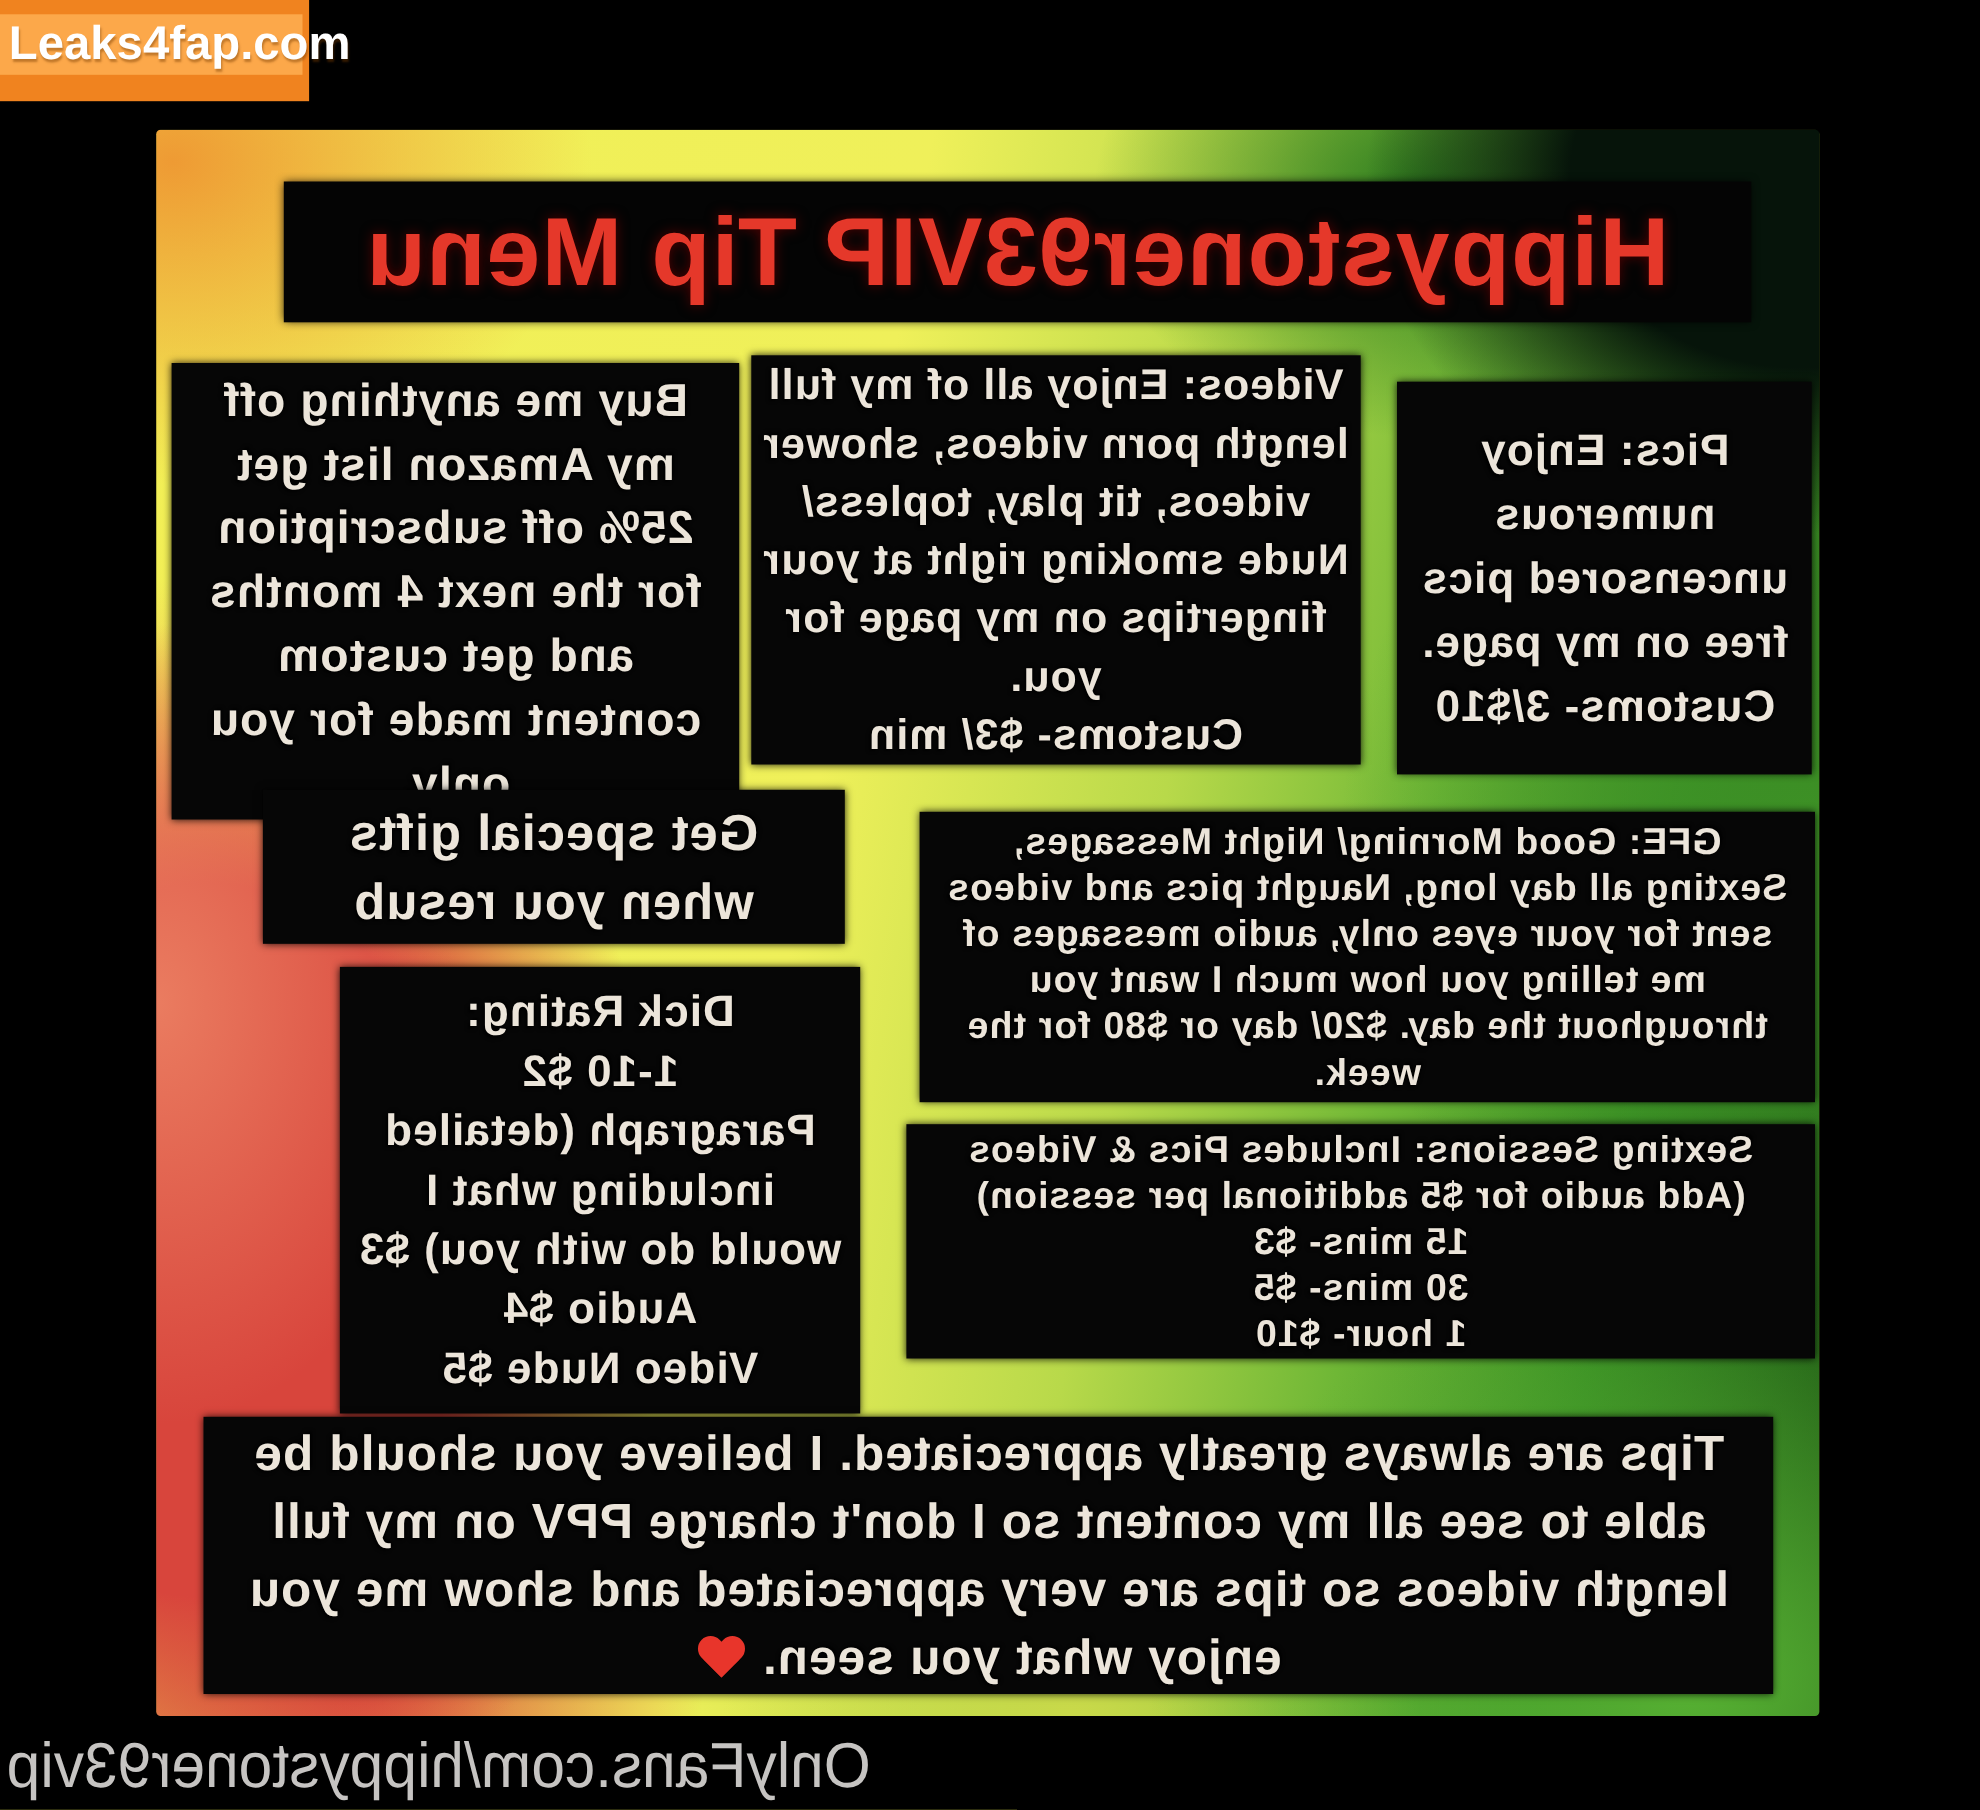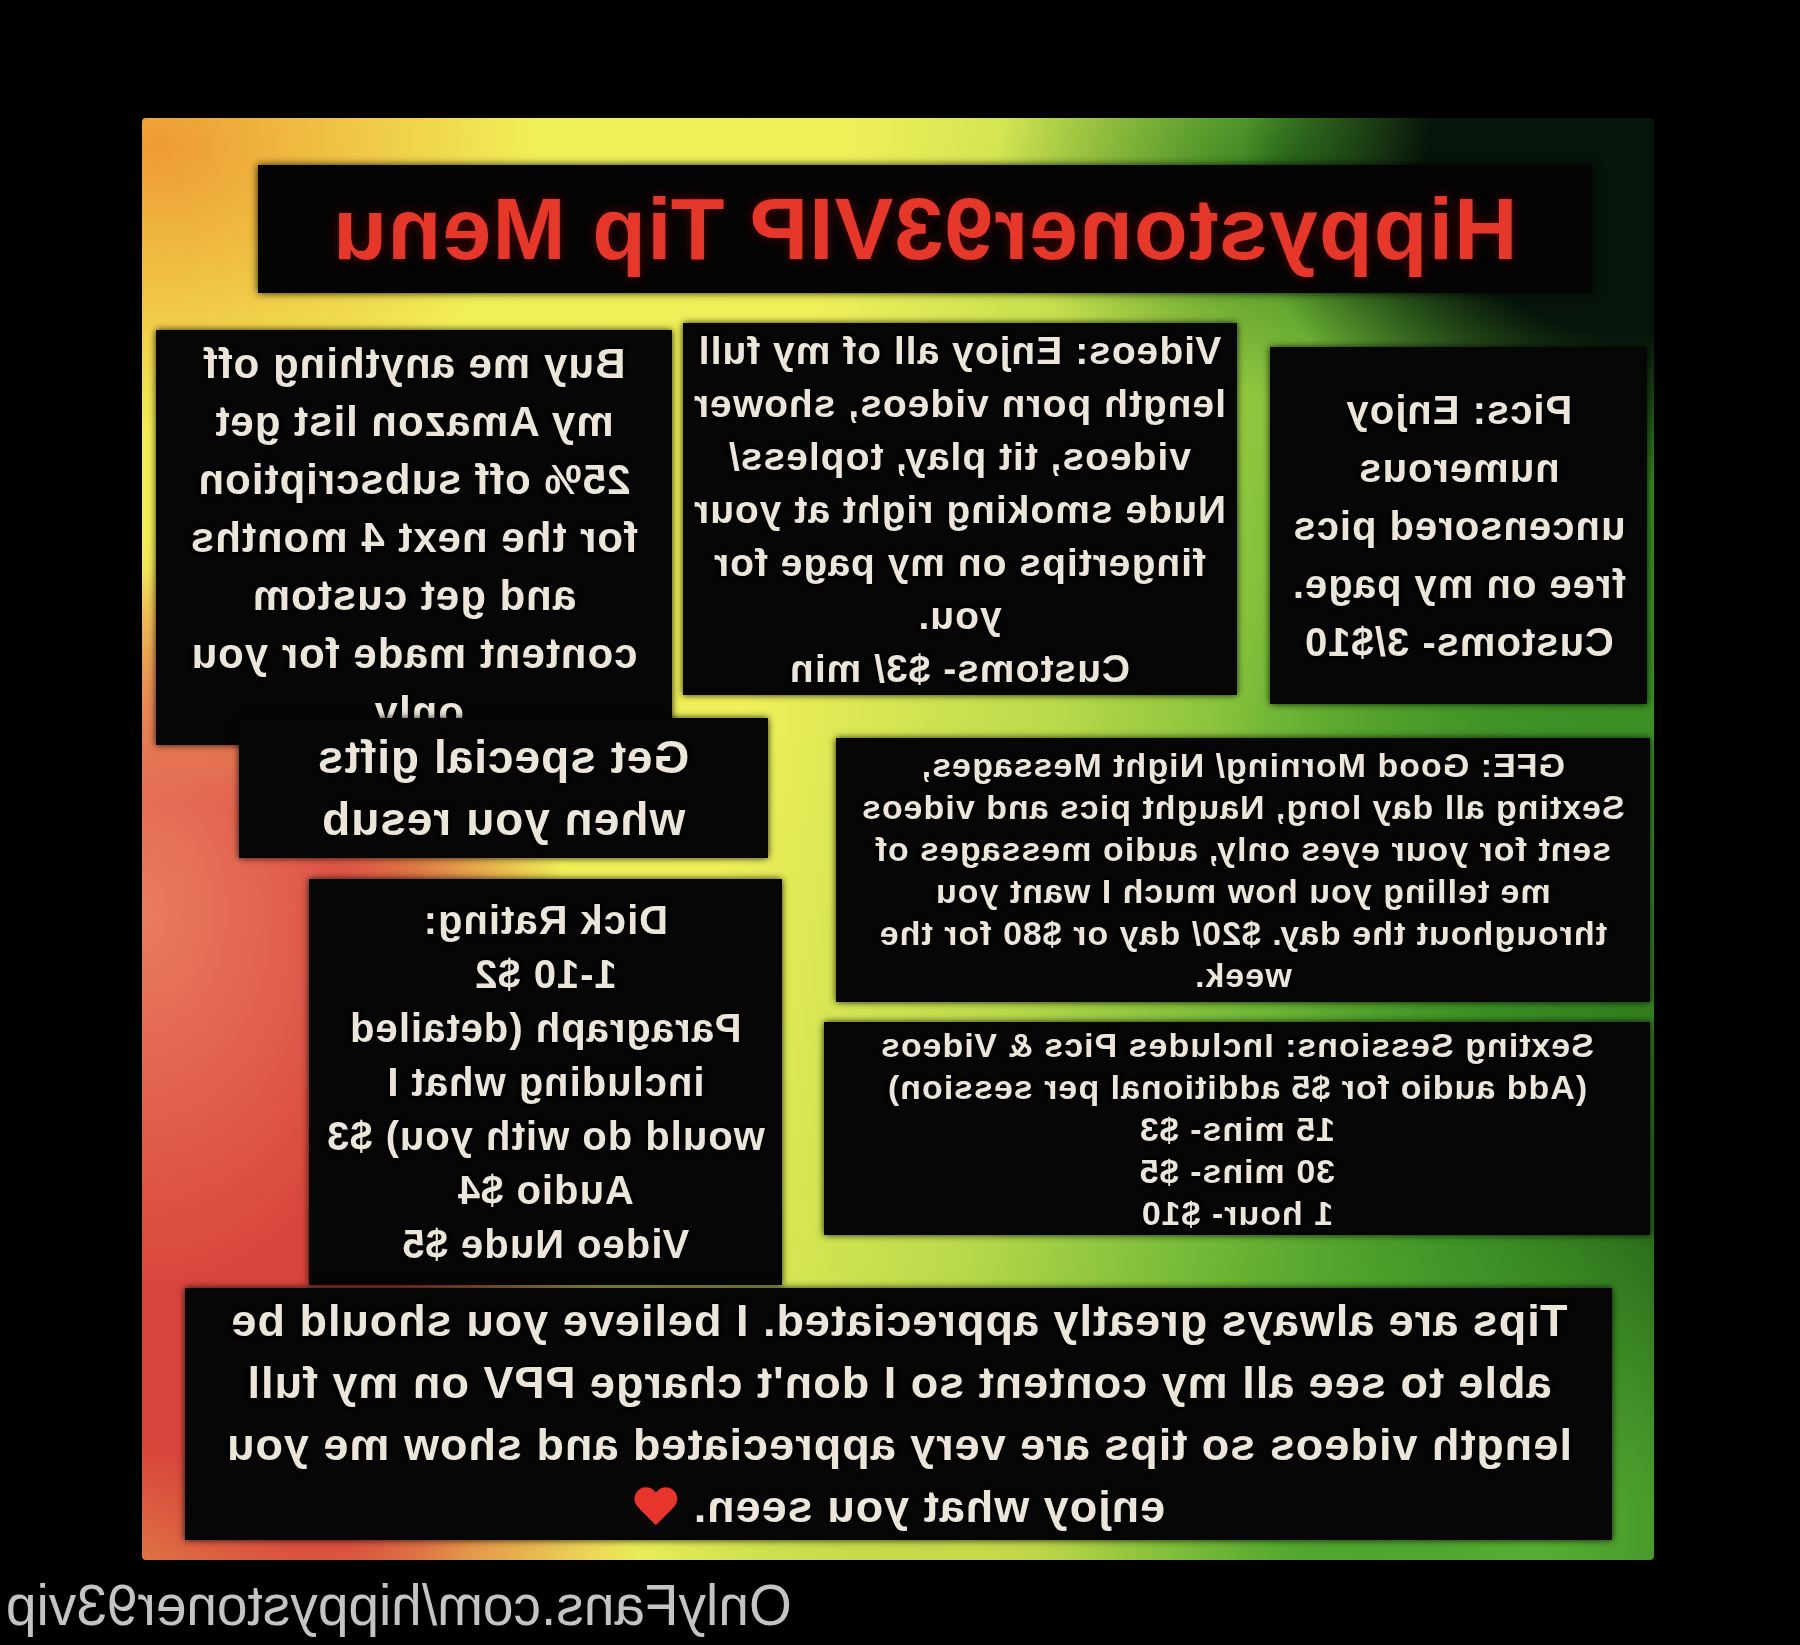--- a/index.html
+++ b/index.html
@@ -146,14 +146,19 @@
         </span>
       </div>
     </div>
 
   </div>
 
   <div class="url">
     <span class="mir url-text">OnlyFans.com/hippystoner93vip</span>
   </div>
 
+  <div class="watermark">
+    <div class="wm-band">
+      <span class="wm-text">Leaks4fap.com</span>
+    </div>
+  </div>
 
 </div>
 
 </body></html>

